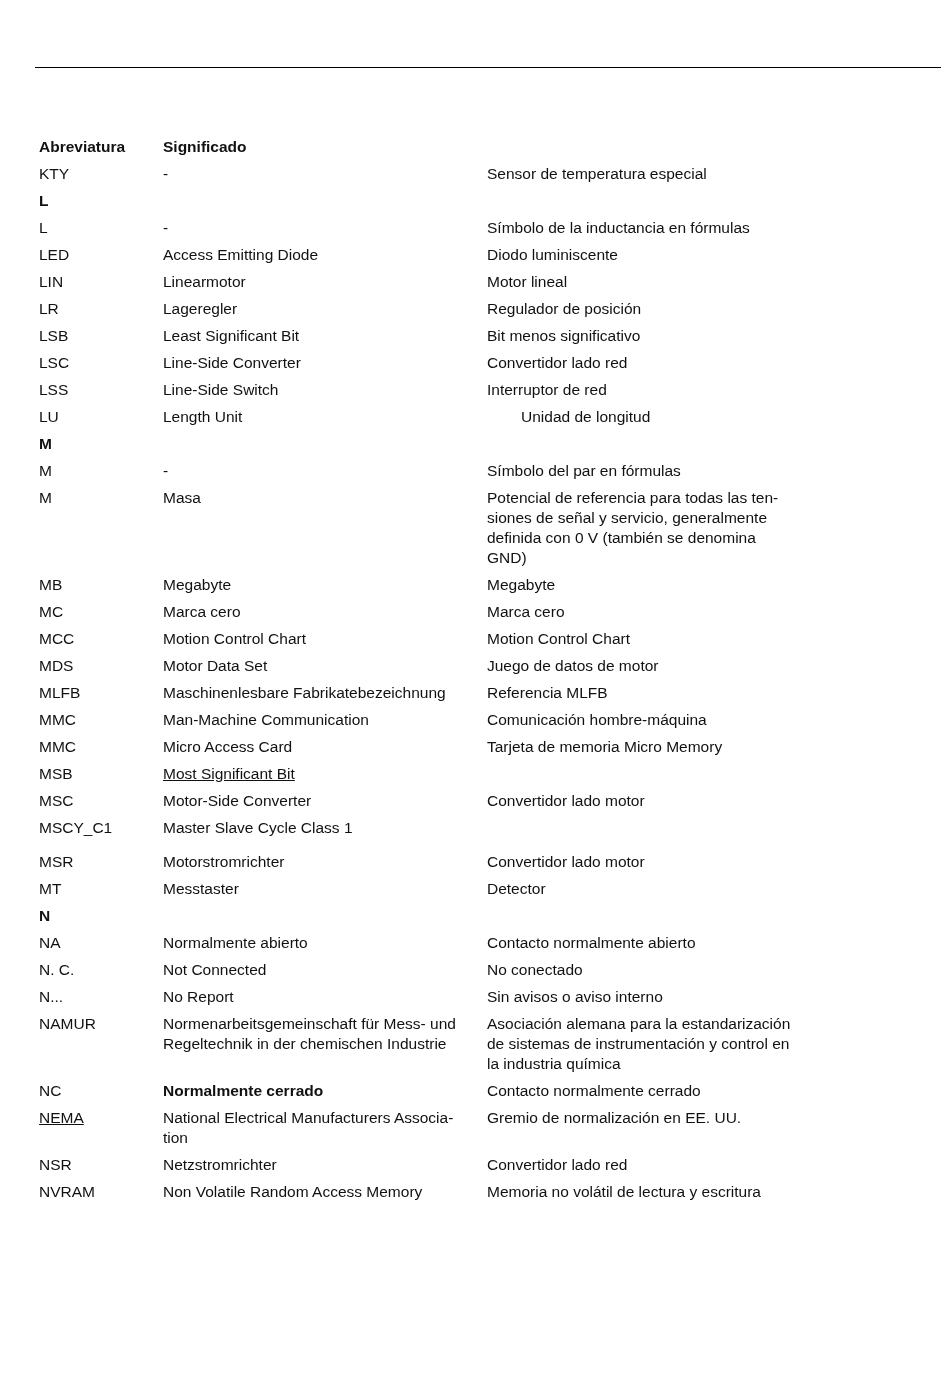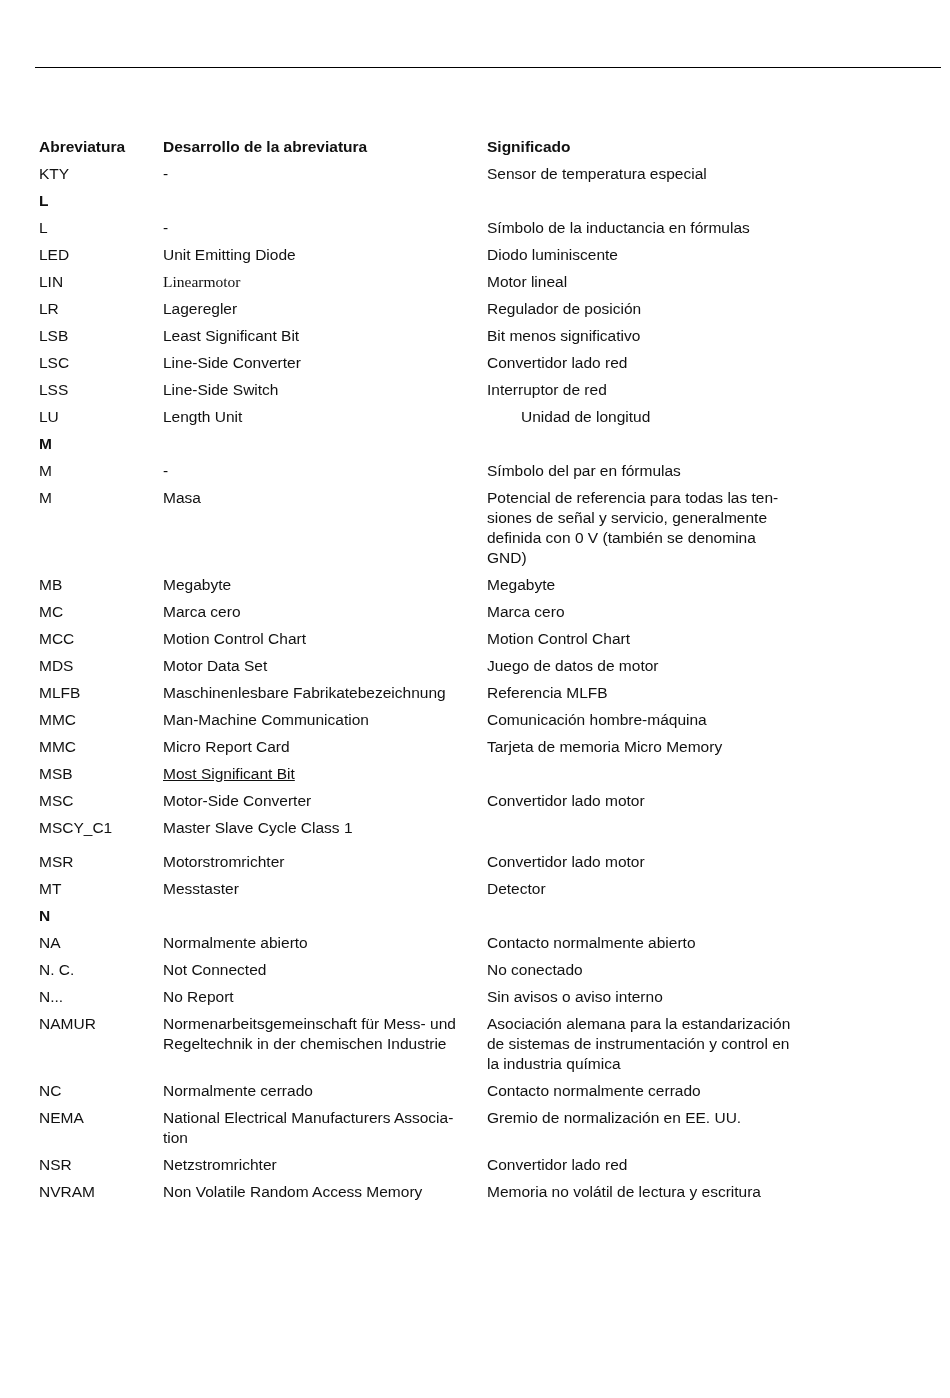--- a/index.html
+++ b/index.html
@@ -18,45 +18,44 @@
   .letter { font-weight: bold; height: 27px; }
 </style>
 </head>
 <body>
 
 <div class="rule"></div>
 
 <div class="table">
   <div class="row hdr">
     <div class="c1">Abreviatura</div>
-    <div class="c2">Desarrollo de la abreviatura</div>
     <div class="c3">Significado</div>
   </div>
   <div id="rows">
       <div class="row entry single">
         <div class="c1" style="white-space: pre-line;">KTY</div>
         <div class="c2" style="white-space: pre-line;">-</div>
         <div class="c3" style="white-space: pre-line;">Sensor de temperatura especial</div>
       </div>
       <div class="row letter">
         <div class="c1">L</div>
       </div>
       <div class="row entry single">
         <div class="c1" style="white-space: pre-line;">L</div>
         <div class="c2" style="white-space: pre-line;">-</div>
         <div class="c3" style="white-space: pre-line;">Símbolo de la inductancia en fórmulas</div>
       </div>
       <div class="row entry single">
         <div class="c1" style="white-space: pre-line;">LED</div>
-        <div class="c2" style="white-space: pre-line;">Unit Emitting Diode</div>
+        <div class="c2" style="white-space: pre-line;">Access Emitting Diode</div>
         <div class="c3" style="white-space: pre-line;">Diodo luminiscente</div>
       </div>
       <div class="row entry single">
         <div class="c1" style="white-space: pre-line;">LIN</div>
-        <div class="c2" style="white-space: pre-line; font-family: Liberation Serif, serif;">Linearmotor</div>
+        <div class="c2" style="white-space: pre-line;">Linearmotor</div>
         <div class="c3" style="white-space: pre-line;">Motor lineal</div>
       </div>
       <div class="row entry single">
         <div class="c1" style="white-space: pre-line;">LR</div>
         <div class="c2" style="white-space: pre-line;">Lageregler</div>
         <div class="c3" style="white-space: pre-line;">Regulador de posición</div>
       </div>
       <div class="row entry single">
         <div class="c1" style="white-space: pre-line;">LSB</div>
         <div class="c2" style="white-space: pre-line;">Least Significant Bit</div>
@@ -118,21 +117,21 @@
         <div class="c2" style="white-space: pre-line;">Maschinenlesbare Fabrikatebezeichnung</div>
         <div class="c3" style="white-space: pre-line;">Referencia MLFB</div>
       </div>
       <div class="row entry single">
         <div class="c1" style="white-space: pre-line;">MMC</div>
         <div class="c2" style="white-space: pre-line;">Man-Machine Communication</div>
         <div class="c3" style="white-space: pre-line;">Comunicación hombre-máquina</div>
       </div>
       <div class="row entry single">
         <div class="c1" style="white-space: pre-line;">MMC</div>
-        <div class="c2" style="white-space: pre-line;">Micro Report Card</div>
+        <div class="c2" style="white-space: pre-line;">Micro Access Card</div>
         <div class="c3" style="white-space: pre-line;">Tarjeta de memoria Micro Memory</div>
       </div>
       <div class="row entry single">
         <div class="c1" style="white-space: pre-line;">MSB</div>
         <div class="c2" style="white-space: pre-line; text-decoration: underline;">Most Significant Bit</div>
       </div>
       <div class="row entry single">
         <div class="c1" style="white-space: pre-line;">MSC</div>
         <div class="c2" style="white-space: pre-line;">Motor-Side Converter</div>
         <div class="c3" style="white-space: pre-line;">Convertidor lado motor</div>
@@ -172,25 +171,25 @@
       <div class="row entry">
         <div class="c1" style="white-space: pre-line;">NAMUR</div>
         <div class="c2" style="white-space: pre-line;">Normenarbeitsgemeinschaft für Mess- und
 Regeltechnik in der chemischen Industrie</div>
         <div class="c3" style="white-space: pre-line;">Asociación alemana para la estandarización
 de sistemas de instrumentación y control en
 la industria química</div>
       </div>
       <div class="row entry single">
         <div class="c1" style="white-space: pre-line;">NC</div>
-        <div class="c2" style="white-space: pre-line;">Normalmente cerrado</div>
+        <div class="c2" style="white-space: pre-line; font-weight: bold;">Normalmente cerrado</div>
         <div class="c3" style="white-space: pre-line;">Contacto normalmente cerrado</div>
       </div>
       <div class="row entry">
-        <div class="c1" style="white-space: pre-line;">NEMA</div>
+        <div class="c1" style="white-space: pre-line; text-decoration: underline;">NEMA</div>
         <div class="c2" style="white-space: pre-line;">National Electrical Manufacturers Associa-
 tion</div>
         <div class="c3" style="white-space: pre-line;">Gremio de normalización en EE. UU.</div>
       </div>
       <div class="row entry single">
         <div class="c1" style="white-space: pre-line;">NSR</div>
         <div class="c2" style="white-space: pre-line;">Netzstromrichter</div>
         <div class="c3" style="white-space: pre-line;">Convertidor lado red</div>
       </div>
       <div class="row entry single">

